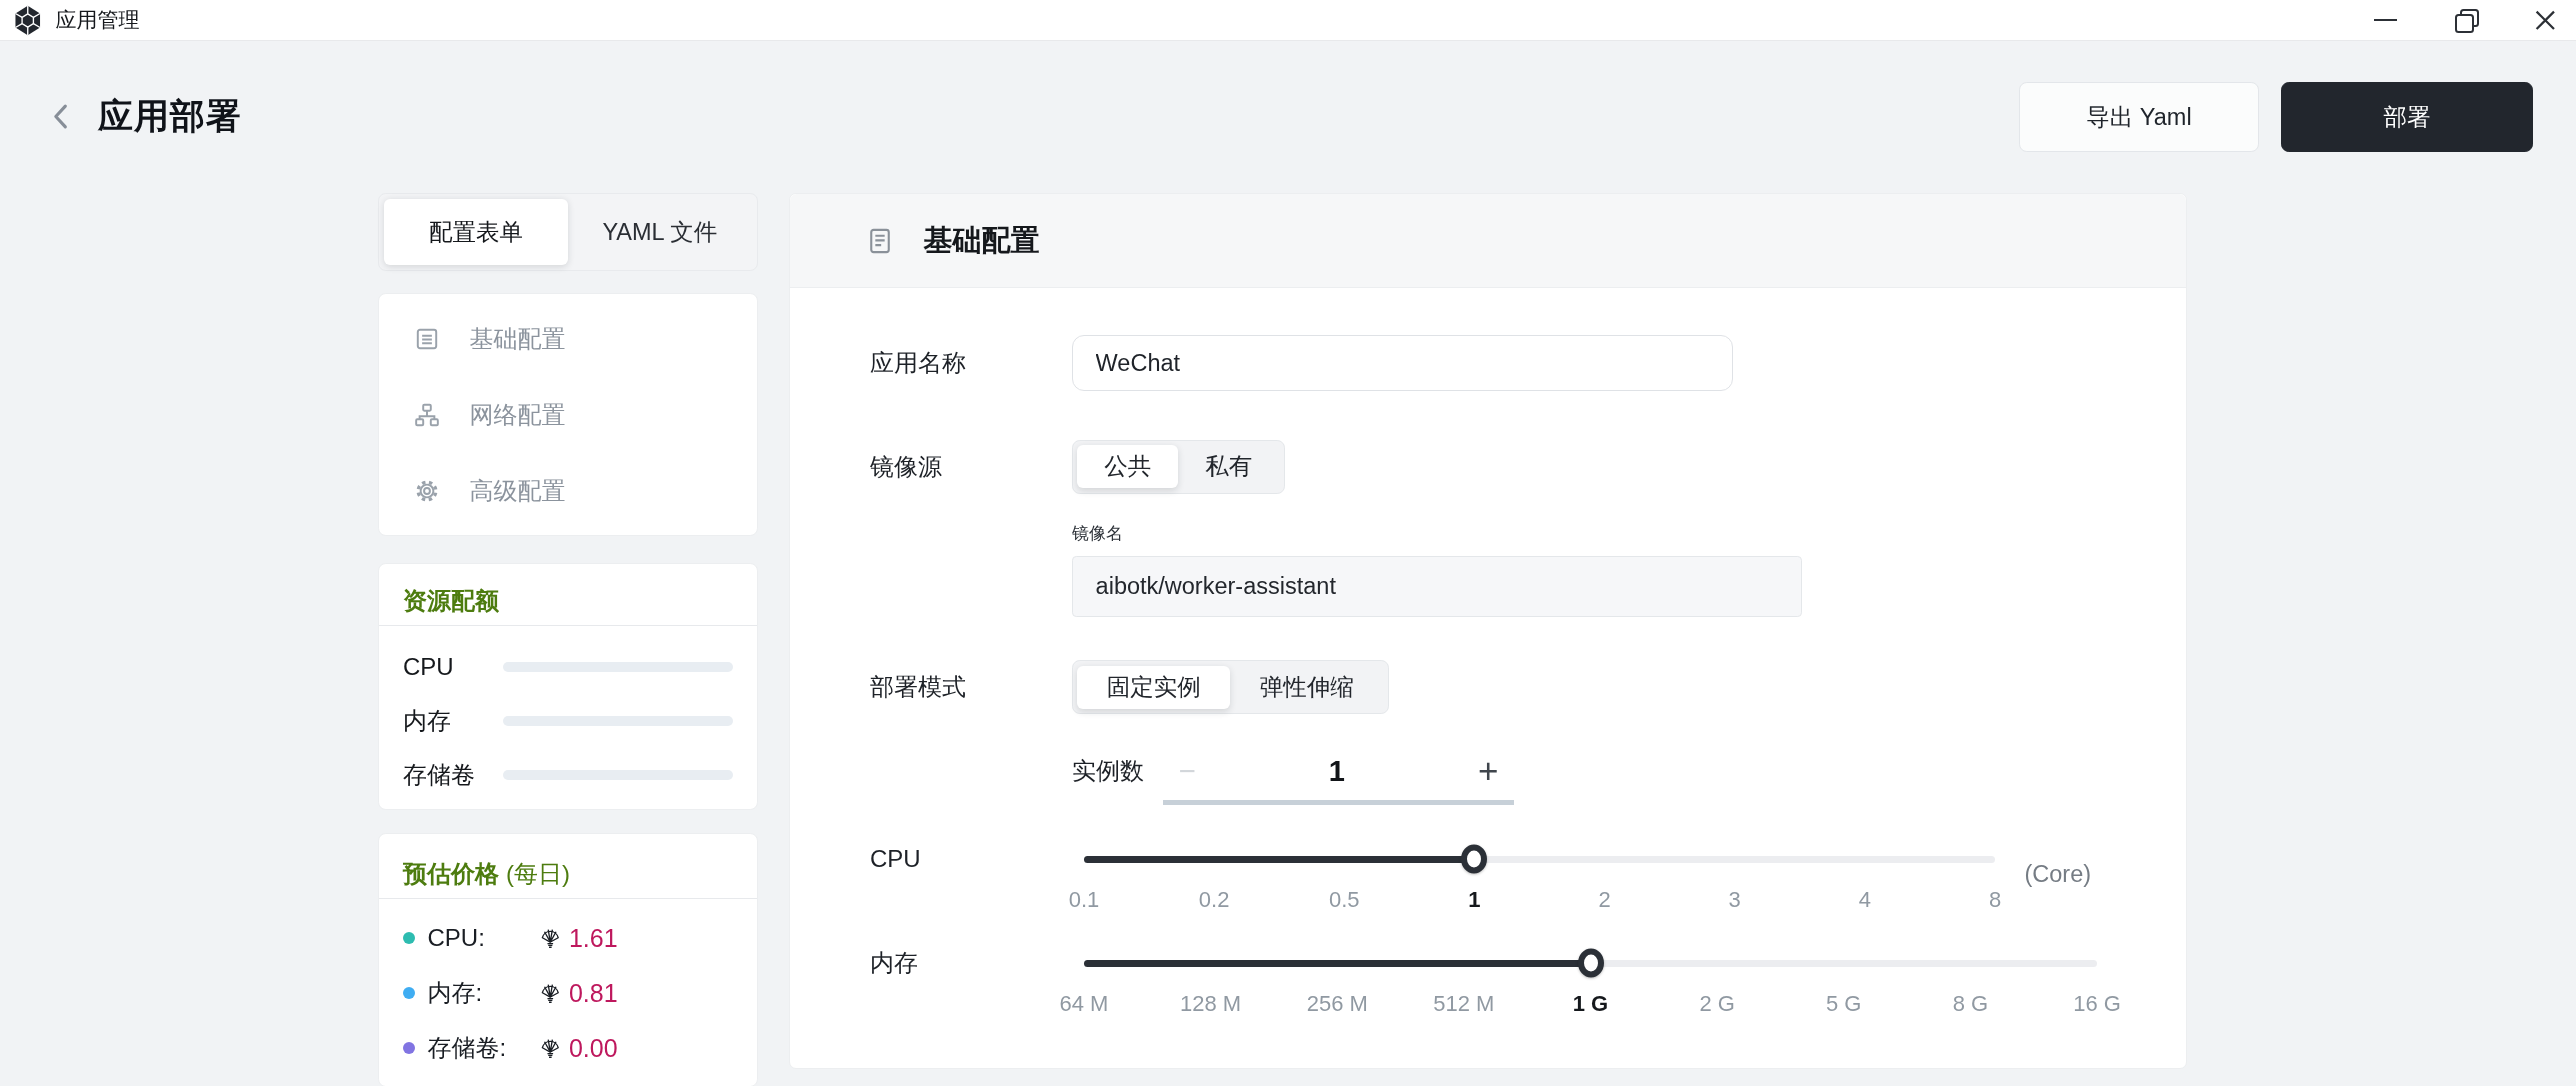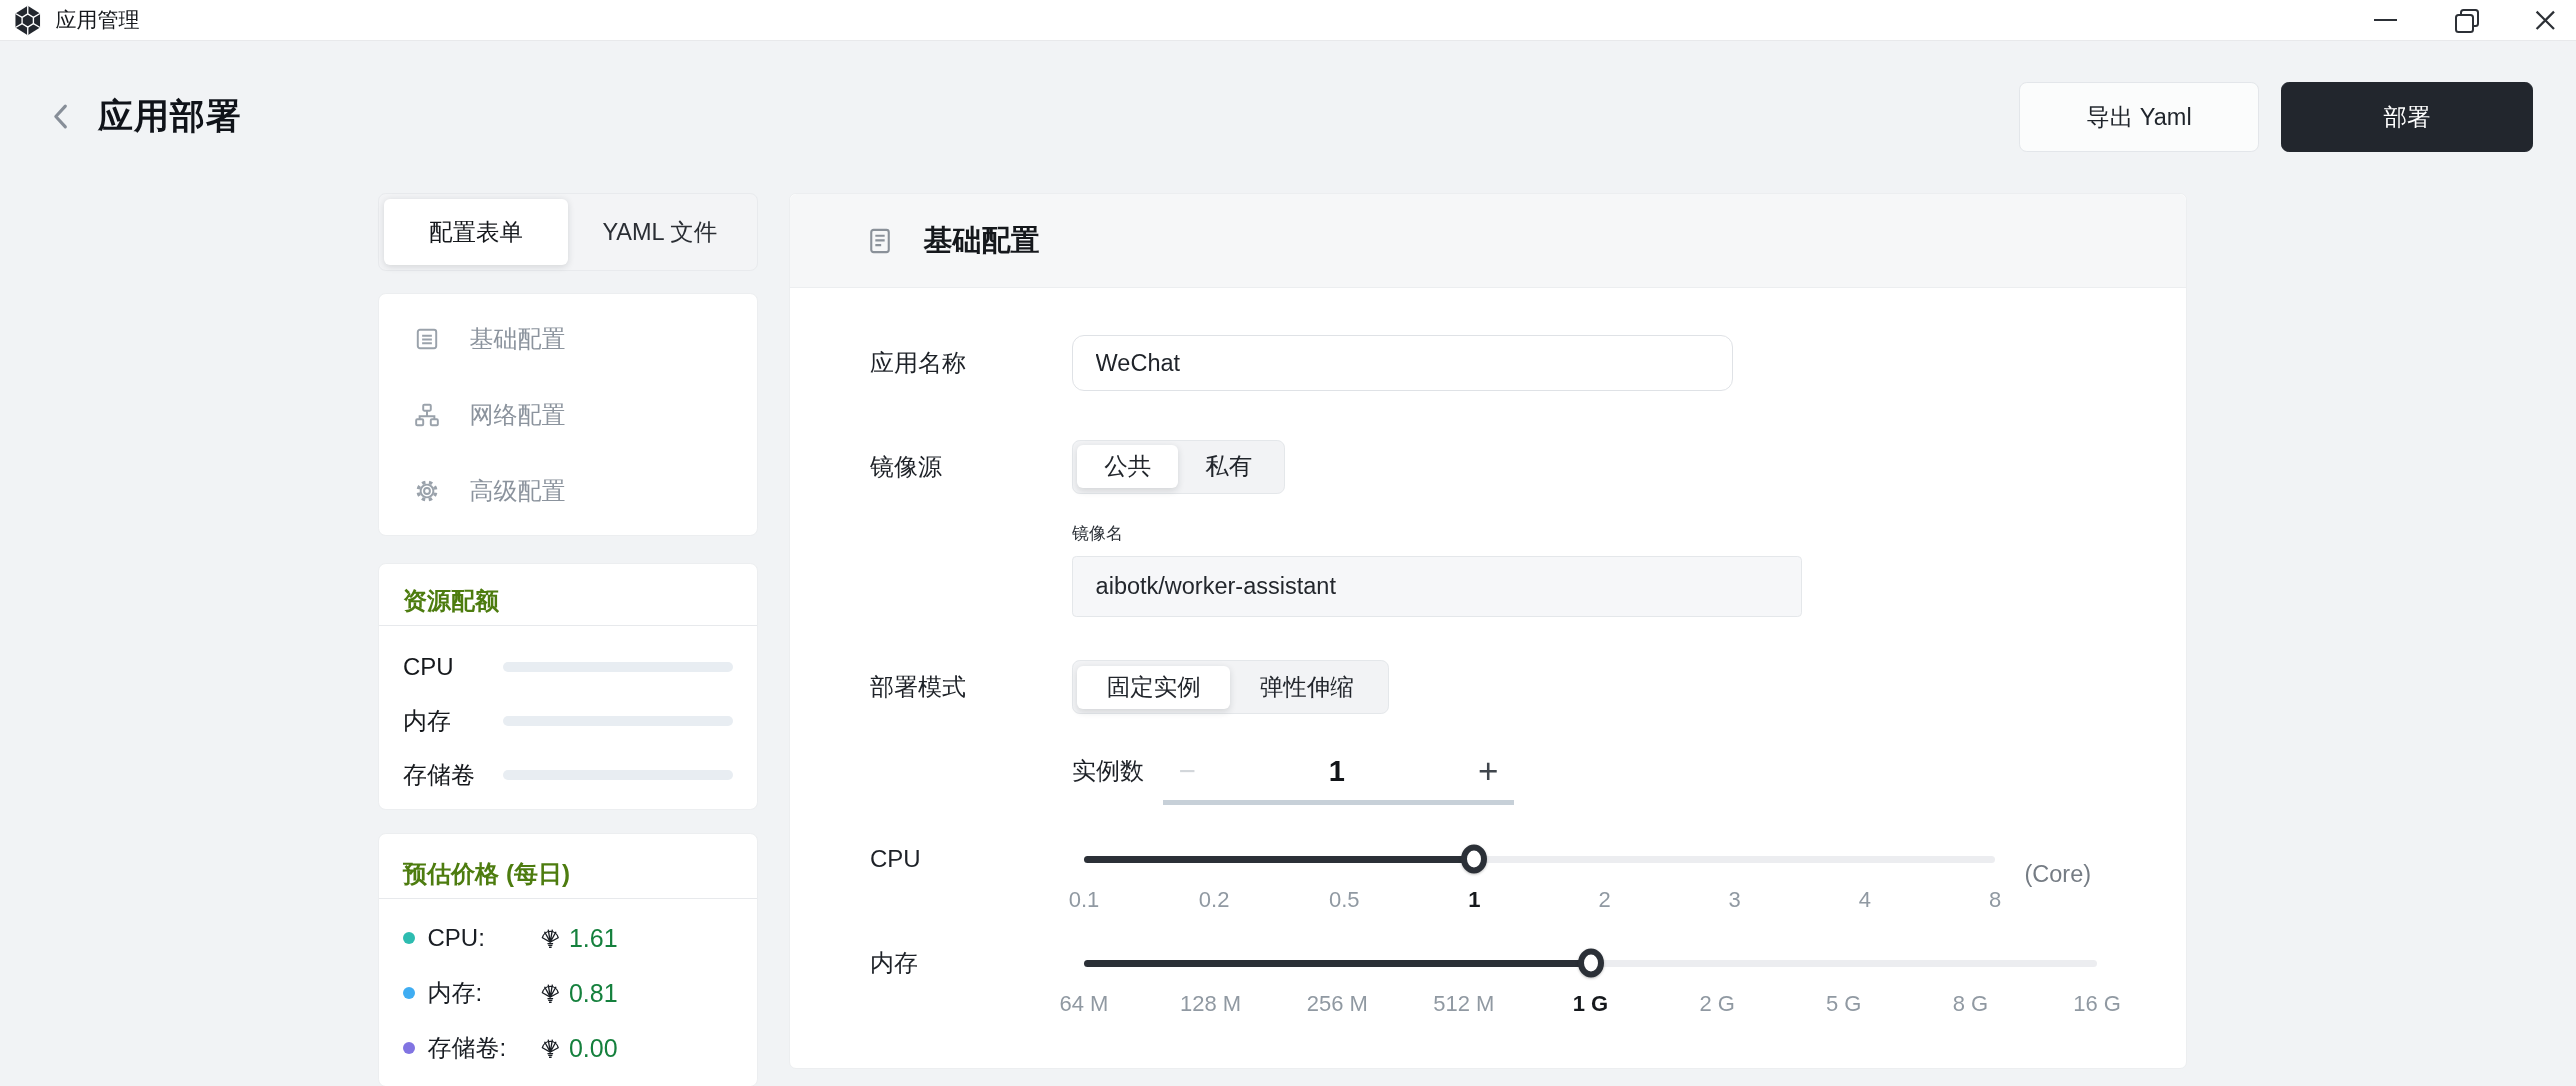--- a/index.html
+++ b/index.html
@@ -54,32 +54,32 @@
   .menu-item { height:76px; display:flex; align-items:center; padding-left:35px; gap:29.5px;
                font-size:24px; color:#8b939d; cursor:pointer; }
   .menu-item svg { flex:none; }
 
   .side-card { background:#fff; border:0.9px solid #eceef0; border-radius:7.8px; overflow:hidden; }
   .quota-card { margin-top:27px; height:247px; }
   .price-card { margin-top:22.6px; height:254px; }
   .card-hd { padding:21px 24px 8px; border-bottom:1.7px solid #e7e9ec; font-size:24px; color:#4d7c0f; }
   .price-card .card-hd { padding-top:24px; }
   .card-hd b { font-weight:700; }
-  .card-hd .suffix { font-weight:700; margin-left:7px; }
+  .card-hd .suffix { font-weight:400; margin-left:7px; }
   .quota-rows { padding-top:14px; }
   .quota-row { display:flex; align-items:center; height:54px; padding:0 24px; }
   .quota-row .ql { width:101px; font-size:24px; color:#15181c; }
   .quota-bar { width:232px; height:9.6px; border-radius:5.2px; background:#e8edf2; }
 
   .price-rows { padding-top:12px; }
   .price-row { display:flex; align-items:center; height:55px; padding:0 23.5px; }
   .dot { width:12px; height:12px; border-radius:50%; margin-right:13px; flex:none; }
   .price-row .pl { width:111px; font-size:24px; color:#1a1e24; }
   .price-row svg { margin-right:7.8px; flex:none; }
-  .price-val { font-size:25px; color:#15803d; }
+  .price-val { font-size:25px; color:#be185d; }
 
   
   .main-card {
     position:absolute; left:789px; top:193px; width:1398px; height:876px;
     background:#ffffff; border:0.9px solid #eceef0; border-radius:7px;
   }
   .main-band {
     height:94px; background:#f6f7f8; border-bottom:1.7px solid #eceef0;
     border-radius:7px 7px 0 0;
     display:flex; align-items:center; padding-left:76px; gap:29.5px;

